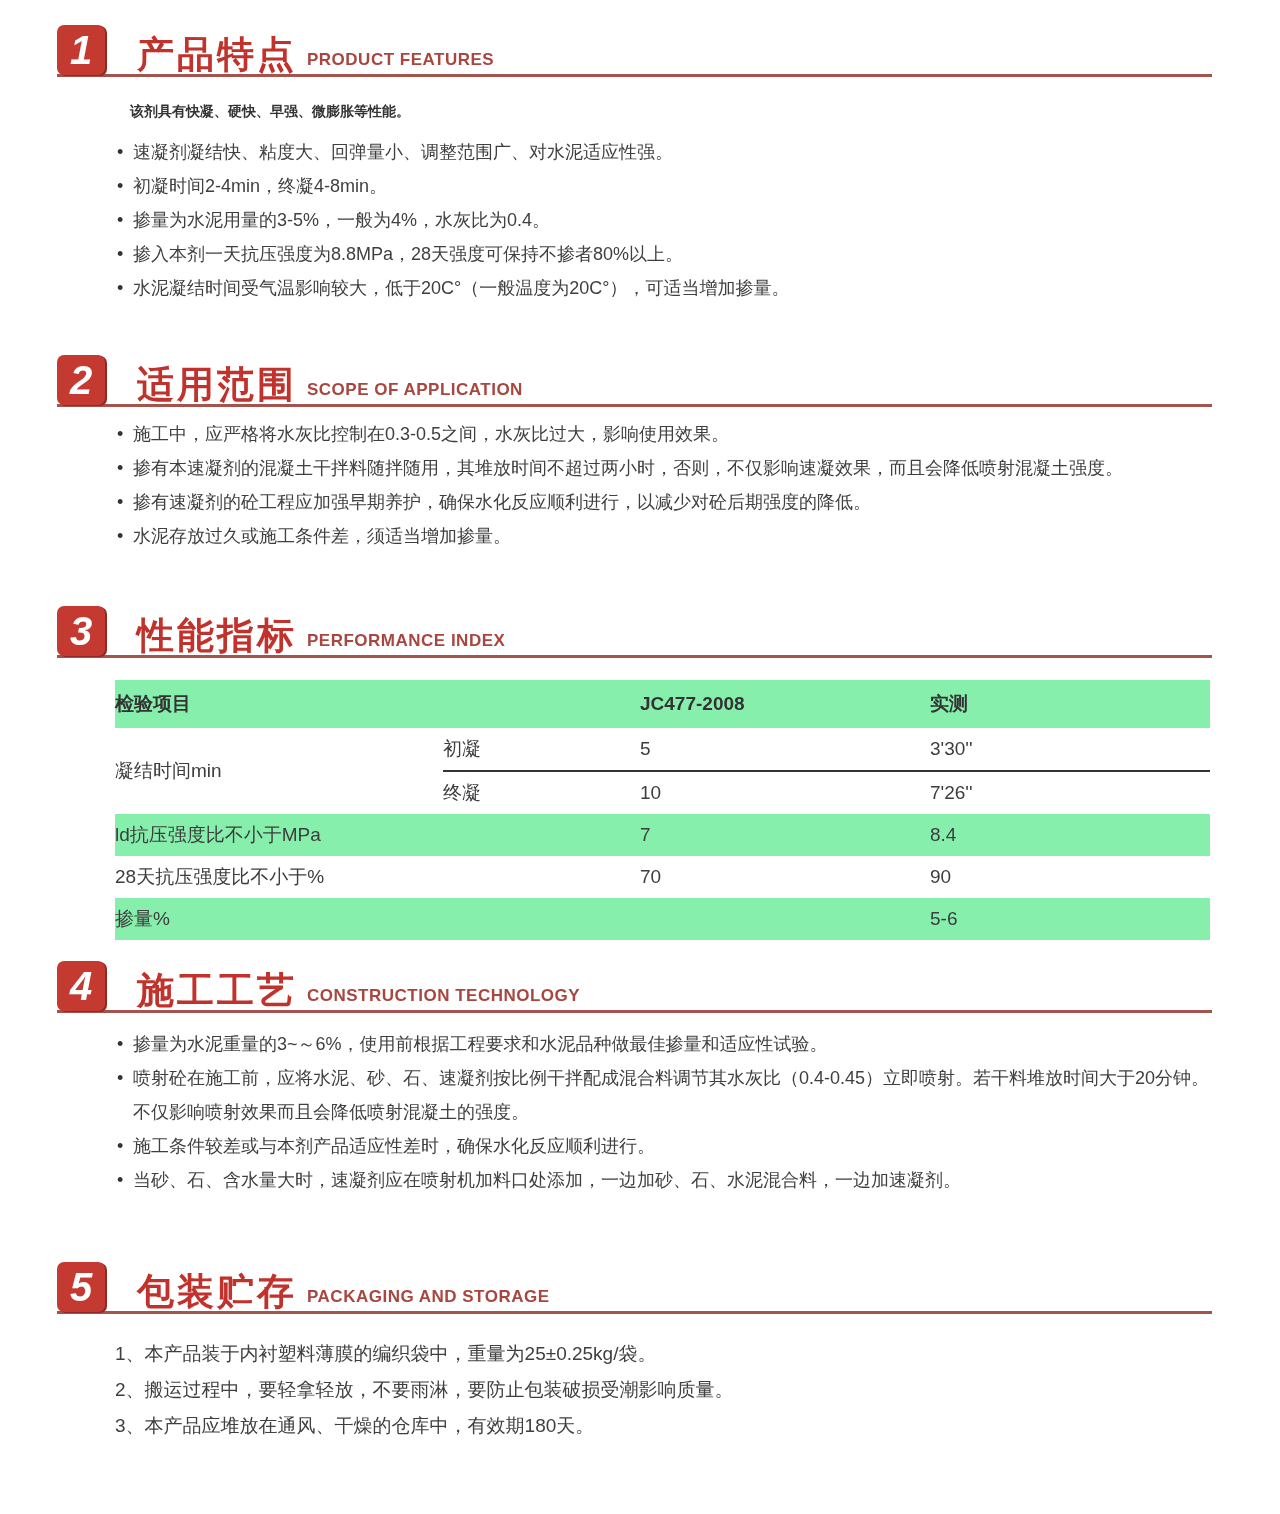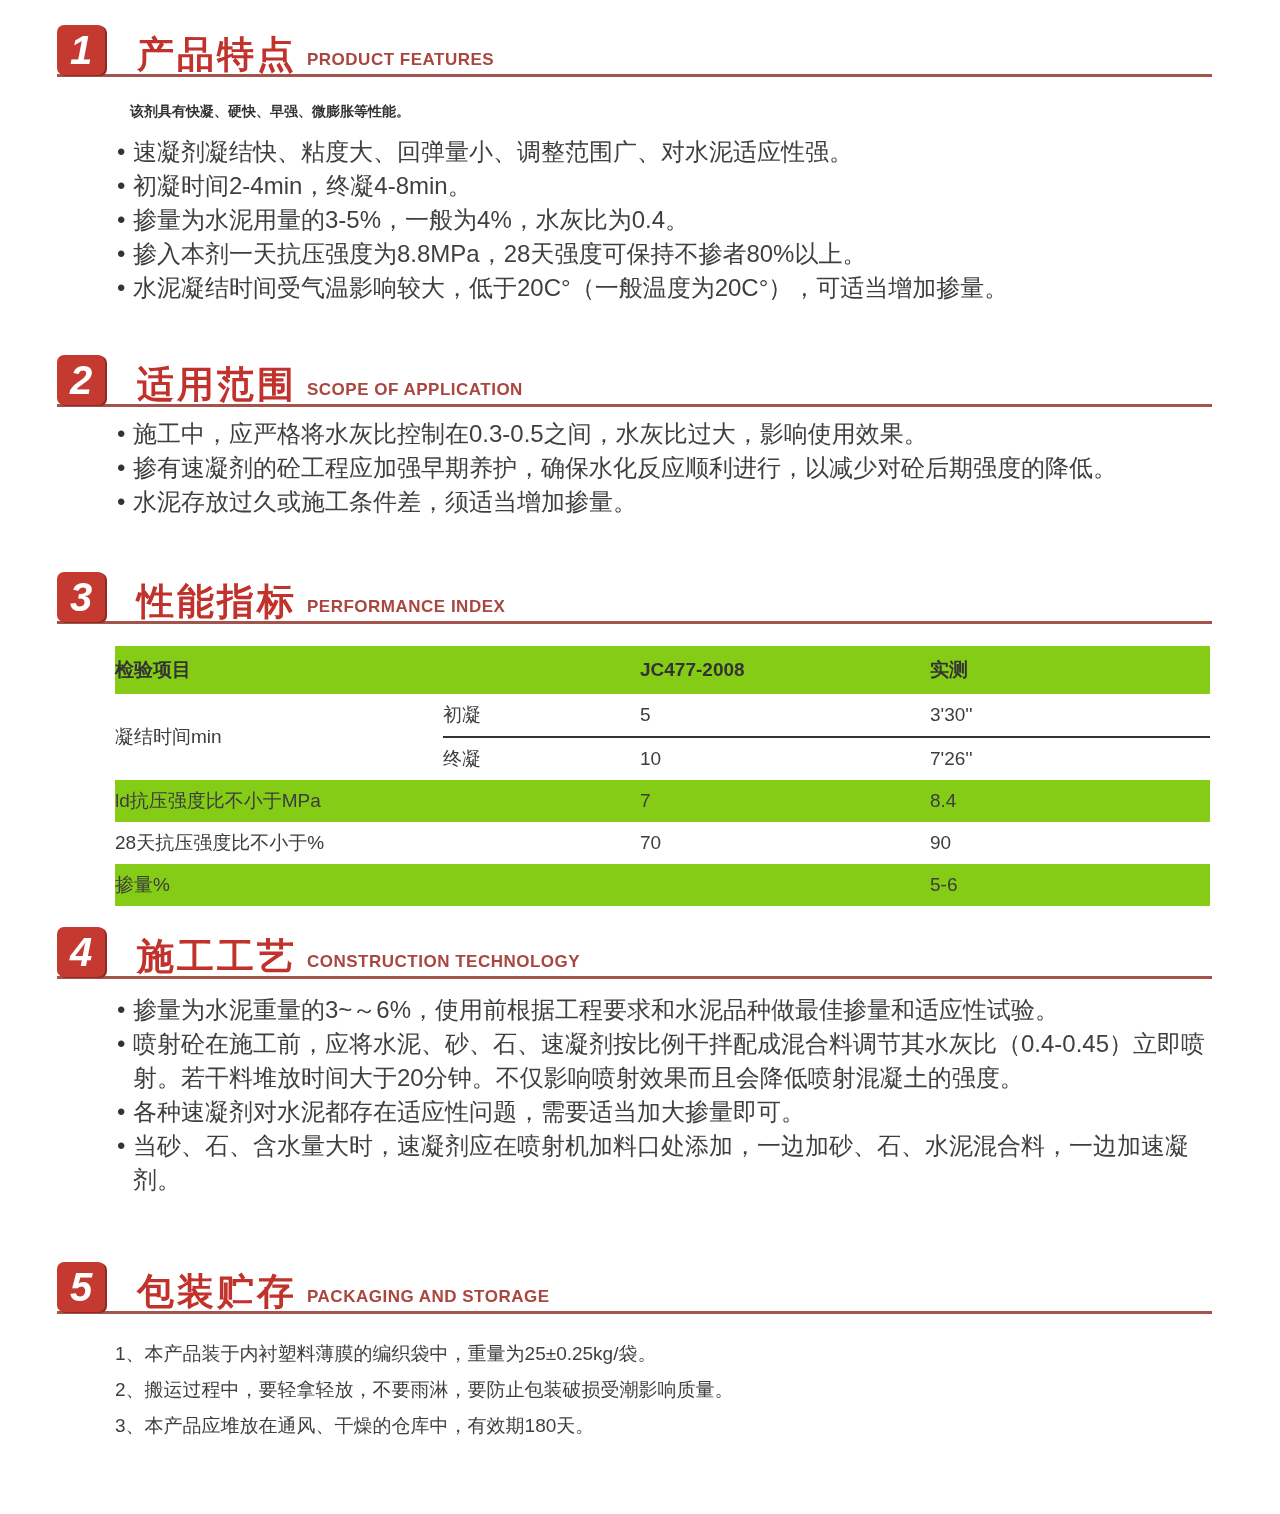--- a/index.html
+++ b/index.html
@@ -67,21 +67,21 @@
     line-height: 28px;
   }
   ul.bullets {
     list-style: none;
     margin: 10px 70px 0 115px;
     padding: 0;
   }
   ul.bullets li {
     position: relative;
     padding-left: 18px;
-    font-size: 24px;
+    font-size: 18px;
     line-height: 34px;
     color: #3f3f3f;
   }
   ul.bullets li::before {
     content: "\2022";
     position: absolute;
     left: 2px;
     top: 0;
     color: #333333;
   }
@@ -105,21 +105,21 @@
     color: #3d3d3d;
   }
   table.spec-table td, table.spec-table th {
     padding: 0;
     height: 42px;
     font-weight: normal;
     text-align: left;
     vertical-align: middle;
   }
   table.spec-table tr.head-row th { height: 48px; font-weight: bold; color: #333; }
-  .row-gray { background: #84cc16; }
+  .row-gray { background: #86efac; }
   .cell-item { padding-left: 15px; }
   .cell-std { text-align: center; }
   .cell-meas { padding-left: 105px; }
   tr.setfinal td.topline { border-top: 2px solid #333333; }
   
   .mt-s1 { margin-top: 20px; }
   .mt-s2 { margin-top: 45px; }
   .mt-s3 { margin-top: 48px; }
   .mt-s4 { margin-top: 16px; }
   .mt-s5 { margin-top: 60px; }
@@ -147,20 +147,21 @@
   </div>
 
   <div class="section">
     <div class="sec-header mt-s2">
       <div class="badge">2</div>
       <div class="sec-title">适用范围</div>
       <div class="sec-subtitle">SCOPE OF APPLICATION</div>
     </div>
     <ul class="bullets bullets-lead">
       <li>施工中，应严格将水灰比控制在0.3-0.5之间，水灰比过大，影响使用效果。</li>
+      <li>掺有本速凝剂的混凝土干拌料随拌随用，其堆放时间不超过两小时，否则，不仅影响速凝效果，而且会降低喷射混凝土强度。</li>
       <li>掺有速凝剂的砼工程应加强早期养护，确保水化反应顺利进行，以减少对砼后期强度的降低。</li>
       <li>水泥存放过久或施工条件差，须适当增加掺量。</li>
     </ul>
   </div>
 
   <div class="section">
     <div class="sec-header mt-s3">
       <div class="badge">3</div>
       <div class="sec-title">性能指标</div>
       <div class="sec-subtitle">PERFORMANCE INDEX</div>
@@ -210,21 +211,21 @@
 
   <div class="section">
     <div class="sec-header mt-s4">
       <div class="badge">4</div>
       <div class="sec-title">施工工艺</div>
       <div class="sec-subtitle">CONSTRUCTION TECHNOLOGY</div>
     </div>
     <ul class="bullets" style="margin-top:14px;">
       <li>掺量为水泥重量的3~～6%，使用前根据工程要求和水泥品种做最佳掺量和适应性试验。</li>
       <li>喷射砼在施工前，应将水泥、砂、石、速凝剂按比例干拌配成混合料调节其水灰比（0.4-0.45）立即喷射。若干料堆放时间大于20分钟。不仅影响喷射效果而且会降低喷射混凝土的强度。</li>
-      <li>各种速凝剂对水泥都存在适应性问题，需要适当加大掺量即可。</li>
+      <li>施工条件较差或与本剂产品适应性差时，确保水化反应顺利进行。</li>
       <li>当砂、石、含水量大时，速凝剂应在喷射机加料口处添加，一边加砂、石、水泥混合料，一边加速凝剂。</li>
     </ul>
   </div>
 
   <div class="section">
     <div class="sec-header mt-s5">
       <div class="badge">5</div>
       <div class="sec-title">包装贮存</div>
       <div class="sec-subtitle">PACKAGING AND STORAGE</div>
     </div>

